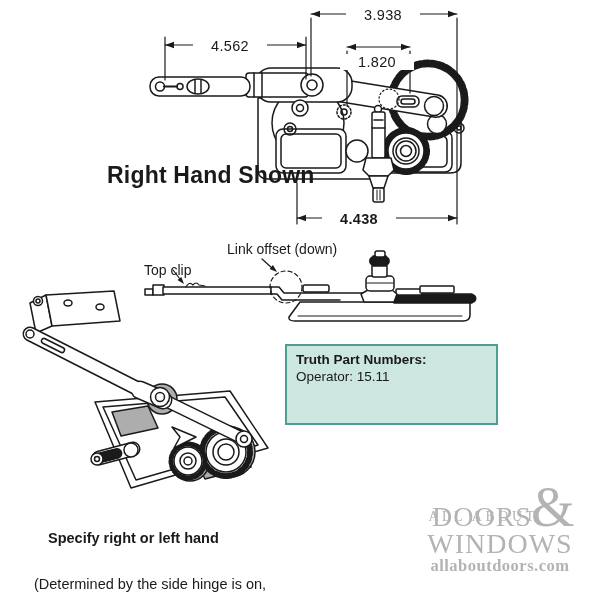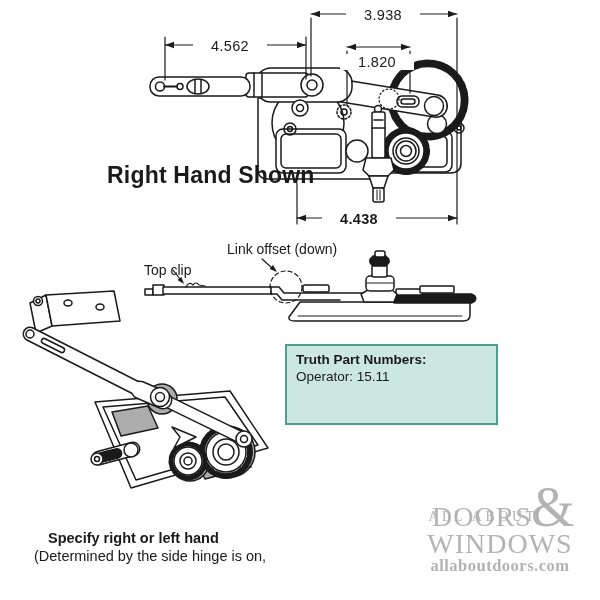--- a/index.html
+++ b/index.html
@@ -214,21 +214,21 @@
 
   <div class="abs plabel" style="left:144px;top:262px;">Top clip</div>
   <div class="abs plabel" style="left:227px;top:241px;">Link offset (down)</div>
 
   <div class="abs partbox" style="left:285px;top:344px;">
     <div class="title">Truth Part Numbers:</div>
     <div>Operator: 15.11</div>
   </div>
 
   <div class="abs footer-line b" style="left:48px;top:530px;">Specify right or left hand</div>
-  <div class="abs footer-line" style="left:34px;top:548px;">(Determined by the side hinge is on,</div>
+  <div class="abs footer-line" style="left:34px;top:576px;">(Determined by the side hinge is on,</div>
 
   <div>
     <div class="abs logo logo-small" style="left:420px;top:490px;">ALL ABOUT</div>
     <div class="abs logo logo-amp" style="left:531px;top:479px;">&amp;</div>
     <div class="abs logo logo-big" style="left:418px;top:503px;width:128px;">DOORS</div>
     <div class="abs logo logo-big" style="left:415px;top:530px;width:170px;">WINDOWS</div>
     <div class="abs logo logo-site" style="left:415px;top:558px;">allaboutdoors.com</div>
   </div>
 
 </div>

